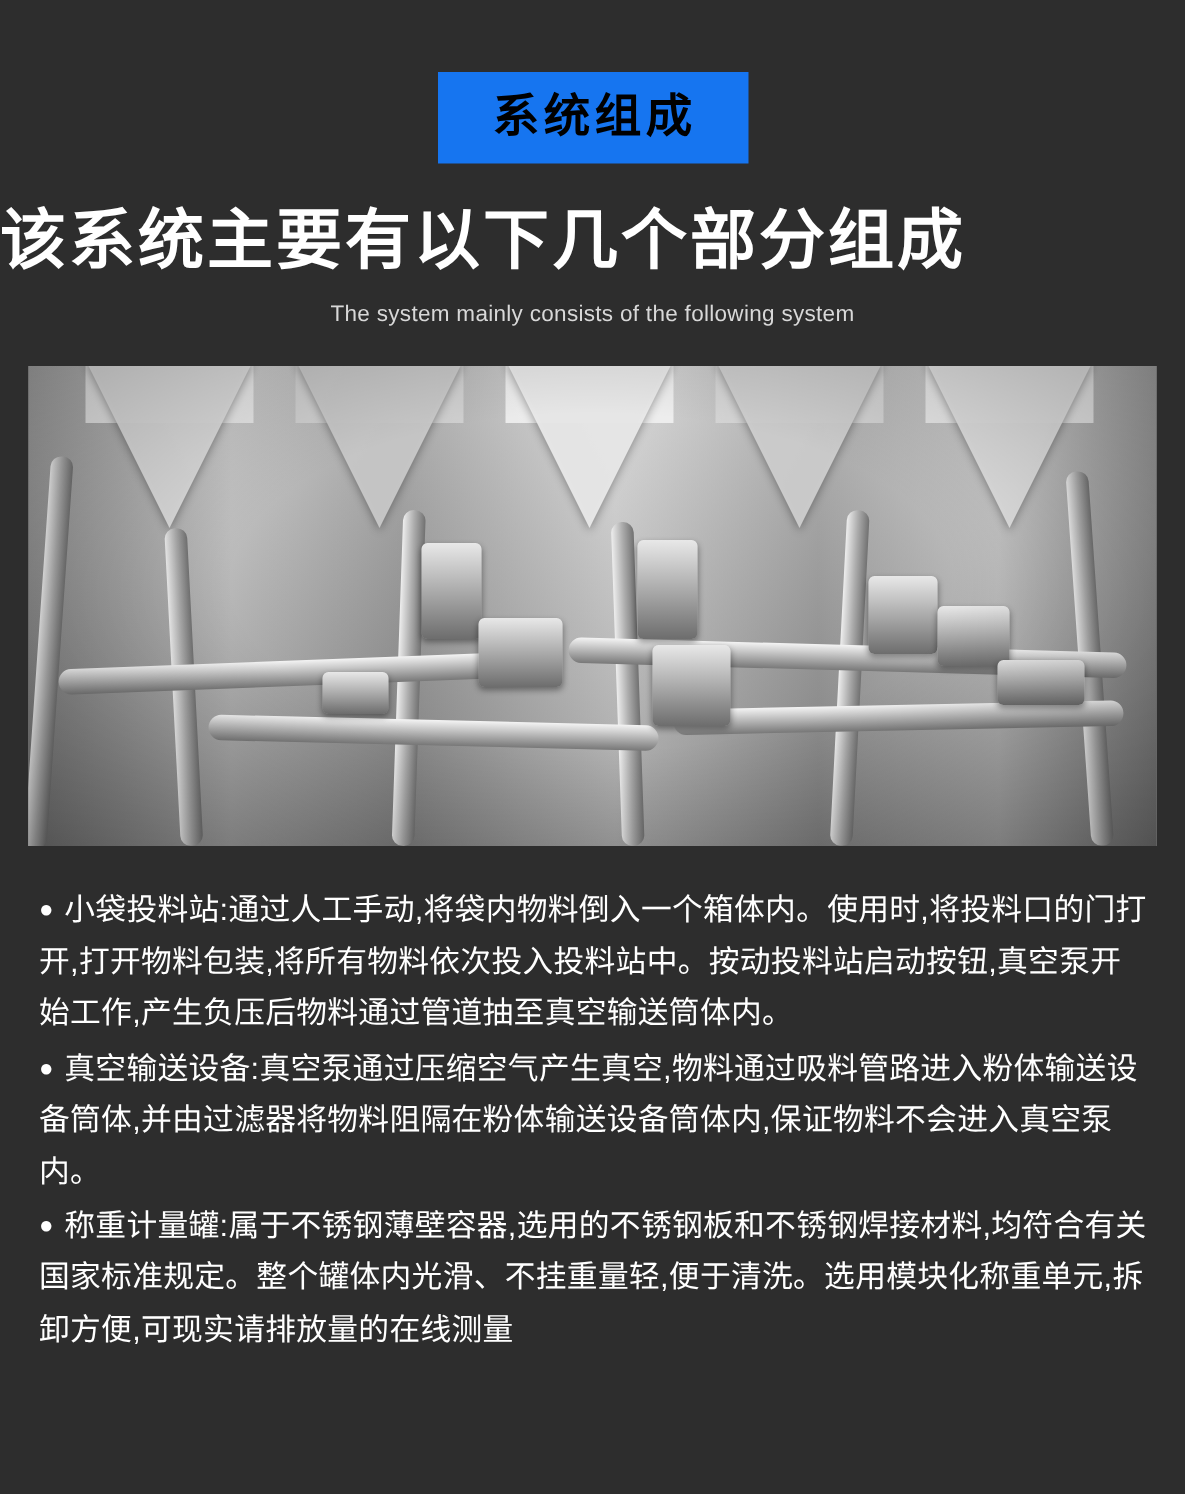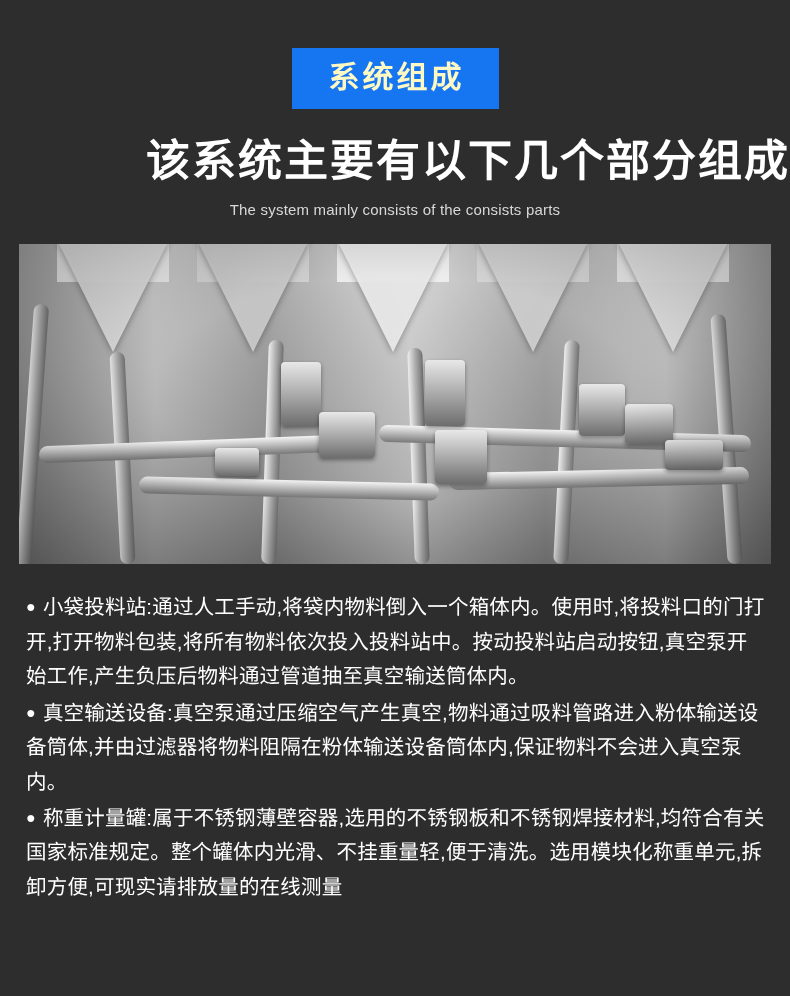--- a/index.html
+++ b/index.html
@@ -24,32 +24,32 @@
   }
 
   
   .badge-row {
     padding-top: 48px;
     display: flex;
     justify-content: center;
   }
   .badge {
     background: #1675f0;
-    color: #fef9c3;
+    color: #000000;
     font-size: 31px;
     font-weight: bold;
     letter-spacing: 3px;
     padding: 14px 34px 16px 37px;
     line-height: 1;
     display: inline-block;
   }
 
   
   .headline {
-    text-align: right;
+    text-align: left;
     font-size: 44px;
     font-weight: bold;
     letter-spacing: 2px;
     color: #ffffff;
     margin-top: 28px;
     line-height: 1.1;
   }
   .subhead {
     text-align: center;
     font-size: 15px;
@@ -168,21 +168,21 @@
 </head>
 <body>
 
 <div class="page">
 
   <div class="badge-row">
     <div class="badge">系统组成</div>
   </div>
 
   <div class="headline">该系统主要有以下几个部分组成</div>
-  <div class="subhead">The system mainly consists of the consists parts</div>
+  <div class="subhead">The system mainly consists of the following system</div>
 
   <div class="photo-wrap">
     <div class="photo">
       <div class="cone-body b1"></div>
       <div class="cone-body b2"></div>
       <div class="cone-body b3"></div>
       <div class="cone-body b4"></div>
       <div class="cone-body b5"></div>
       <div class="cone c1"></div>
       <div class="cone c2"></div>

